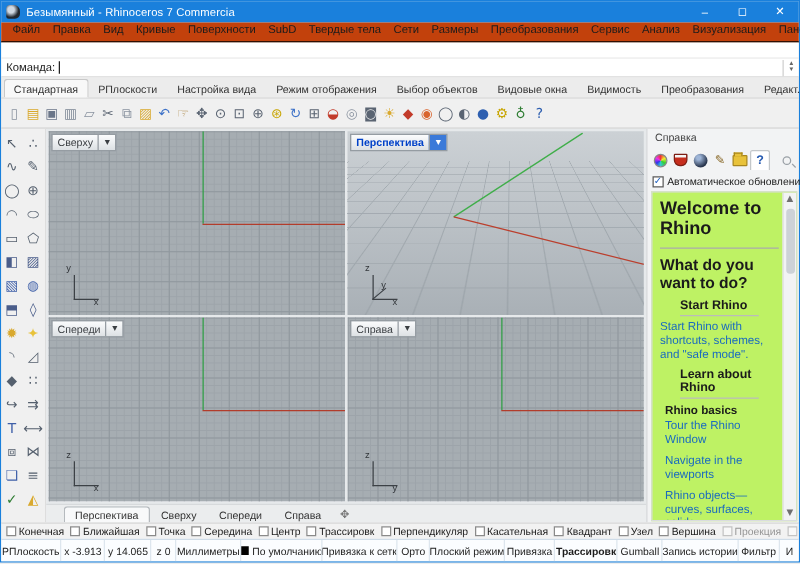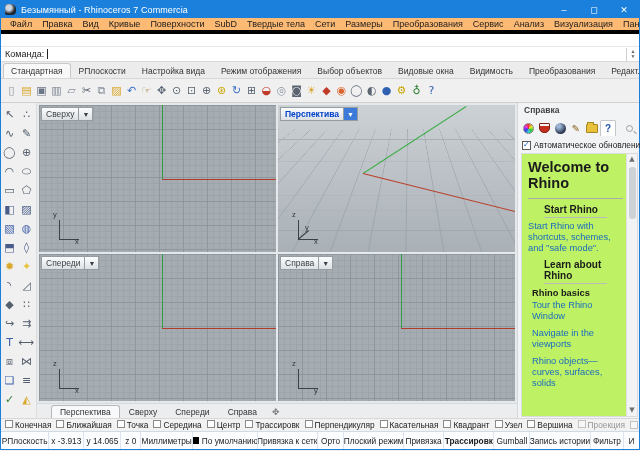--- a/index.html
+++ b/index.html
@@ -8,21 +8,21 @@
   .window { width:640px; height:450px; border:1px solid #1a80dc; display:flex; flex-direction:column; background:#f0f0f0; }
 
   
   .titlebar { height:17px; background:#1a80dc; display:flex; align-items:center; color:#fff; flex:0 0 auto; }
   .rhino-logo { width:11px; height:11px; margin:0 5px 0 4px; border-radius:3px 5px 4px 2px; background:radial-gradient(circle at 35% 35%, #cfd8e2 25%, #20262e 60%); }
   .title-text { font-size:9px; letter-spacing:.1px; white-space:nowrap; overflow:hidden; }
   .win-controls { margin-left:auto; display:flex; height:100%; }
   .win-btn { width:30px; height:100%; display:flex; align-items:center; justify-content:center; font-size:9px; color:#fff; cursor:default; }
 
   
-  .menubar { height:16px; background:#fdba74; display:flex; align-items:center; padding-left:4px; border-bottom:4px solid #000000; flex:0 0 auto; }
+  .menubar { height:16px; background:#c2410c; display:flex; padding-left:4px; border-bottom:1px solid #000000; flex:0 0 auto; }
   .menu-item { padding:0 5px; font-size:9px; color:#1c1c1c; white-space:nowrap; }
 
   
   .cmd-history { height:13px; background:#fff; border-bottom:1px solid #e8e8e8; flex:0 0 auto; }
   .cmd-row { height:15px; background:#fff; border-bottom:1px solid #d9d9d9; display:flex; align-items:center; padding-left:4px; flex:0 0 auto; }
   .cmd-label { font-size:9px; color:#1c1c1c; }
   .cmd-caret { width:1px; height:10px; background:#222; margin-left:3px; }
   .cmd-spinner { margin-left:auto; width:13px; height:13px; border-left:1px solid #d0d0d0; display:flex; flex-direction:column; align-items:center; justify-content:center; font-size:5px; line-height:5px; color:#666; }
 
   
@@ -76,21 +76,21 @@
   .gz-mid { position:absolute; left:17px; bottom:12px; font-size:7.5px; color:#33373b; }
 
   
   .vptabs { height:15px; background:#ebedee; border-top:1px solid #d7dadc; display:flex; align-items:flex-end; padding-left:14px; flex:0 0 auto; }
   .vptab { font-size:8.5px; color:#333; padding:1px 8px; border:1px solid transparent; border-bottom:none; white-space:nowrap; }
   .vptab.active { background:#f8f9fa; border-color:#b5babe; border-radius:3px 3px 0 0; }
   .vptab-move { font-size:9px; color:#777; padding:0 6px 1px; font-family:"DejaVu Sans",sans-serif; }
 
   
   .help-panel { width:122px; background:#f2f3f4; border-left:1px solid #d5d8da; display:flex; flex-direction:column; flex:0 0 auto; }
-  .hp-title { font-size:8.5px; color:#444; padding:2px 0 1px 6px;font-weight:bold; }
+  .hp-title { font-size:8.5px; color:#444; padding:2px 0 1px 6px; }
   .hp-tabs { display:flex; align-items:flex-end; padding:0 2px; height:20px; }
   .hp-tab { width:16px; height:16px; display:flex; align-items:center; justify-content:center; }
   .hp-tab.active { background:#fff; border:1px solid #c3c7ca; border-bottom:none; border-radius:2px 2px 0 0; }
   .icon-wheel { width:11px; height:11px; border-radius:50%; background:conic-gradient(#e33,#ee3,#3c3,#3cc,#33e,#e3e,#e33); border:1px solid #888; }
   .icon-shield { width:11px; height:10px; background:#c62e1e; border-radius:1px 1px 5px 5px; border:1px solid #7d1f14; box-shadow:inset 0 2px 0 #f5f5f5; }
   .icon-sphere { width:11px; height:11px; border-radius:50%; background:radial-gradient(circle at 35% 30%, #9fb6d8 15%, #27344c 70%); }
   .icon-pencil { font-size:10px; color:#8a6a2a; font-family:"DejaVu Sans",sans-serif; }
   .icon-folder { width:12px; height:9px; background:#e8c23a; border:1px solid #a8861e; border-radius:1px; position:relative; }
   .icon-folder:before { content:""; position:absolute; top:-3px; left:0; width:5px; height:2px; background:#e8c23a; border:1px solid #a8861e; border-bottom:none; }
   .icon-question { font-size:10px; font-weight:bold; color:#2459b0; }
@@ -109,21 +109,21 @@
   .hp-bold { font-size:9.3px; font-weight:bold; color:#1b1b1b; margin:4px 0 2px; padding-left:4px; }
   .hp-links { padding-left:4px; }
   .hp-links .hp-link { margin:2px 0 6px; }
   .hp-scroll { position:absolute; right:0; top:0; bottom:0; width:11px; background:#f2f3f4; border-left:1px solid #e0e0e0; display:flex; flex-direction:column; align-items:center; }
   .scroll-arrow { font-size:7px; color:#707070; height:11px; line-height:11px; font-family:"DejaVu Sans",sans-serif; }
   .scroll-thumb { width:7px; height:52px; background:#cdd2d7; border-radius:3px; margin-top:2px; }
   .scroll-fill { flex:1 1 auto; }
 
   
   .osnap { height:13px; background:#f2f2f2; border-top:1px solid #d8d8d8; display:flex; align-items:center; padding-left:4px; gap:5px; flex:0 0 auto; overflow:hidden; }
-  .osnap-item { display:flex; gap:2px; white-space:nowrap; }
+  .osnap-item { display:flex; align-items:center; gap:2px; white-space:nowrap; }
   .osnap-box { width:8px; height:8px; border:1px solid #8a8a8a; background:#fff; flex:0 0 auto; }
   .osnap-label { font-size:8.3px; color:#1c1c1c; }
   .osnap-item.muted { opacity:.45; }
 
   
   .statusbar { height:18px; background:#fbfdff; border-top:1px solid #cfdce8; display:flex; align-items:stretch; flex:0 0 auto; overflow:hidden; }
   .sb-cell { display:flex; align-items:center; justify-content:center; padding:0 5px; font-size:8.3px; color:#1c1c1c; border-right:1px solid #dde6ee; white-space:nowrap; overflow:hidden; }
   .sb-cell.hl { font-weight:bold; }
   .sb-swatch { width:7px; height:7px; background:#000; margin-right:3px; flex:0 0 auto; }
   .sb-grow { flex:1 1 auto; border-right:none; }
@@ -361,20 +361,21 @@
       </div>
       <div class="hp-check">
         <span class="checkbox">
             <span>✓</span>
           </span>
         <span class="hp-check-label">Автоматическое обновление</span>
       </div>
       <div class="hp-content-wrap">
         <div class="hp-content">
           <div class="hp-h1">Welcome to Rhino</div>
+          <div class="hp-h2">What do you want to do?</div>
           <div class="hp-h3">Start Rhino</div>
           <div class="hp-link">Start Rhino with shortcuts, schemes, and "safe mode".</div>
           <div class="hp-h3">Learn about Rhino</div>
           <div class="hp-bold">Rhino basics</div>
           <div class="hp-links">
               <div class="hp-link">Tour the Rhino Window</div>
               <div class="hp-link">Navigate in the viewports</div>
               <div class="hp-link">Rhino objects—curves, surfaces, solids</div>
             </div>
         </div>

